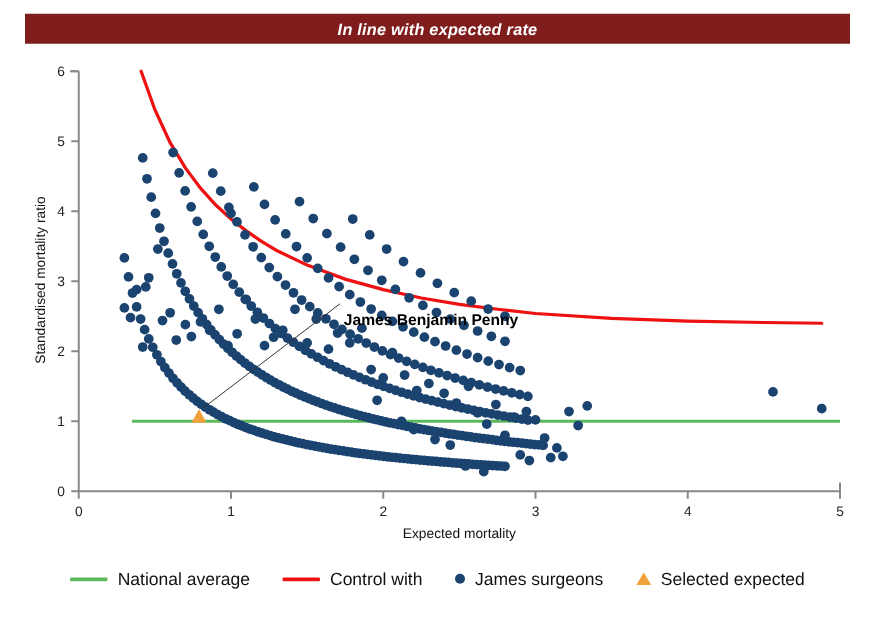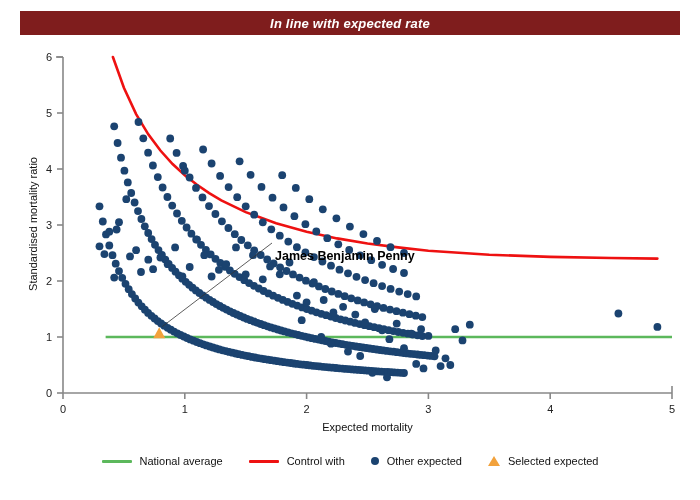--- a/index.html
+++ b/index.html
@@ -67,21 +67,21 @@
   #legend {
     position: absolute;
     left: 0px; top: 455px;
     width: 700px;
     display: flex;
     justify-content: center;
     align-items: center;
     gap: 26px;
   }
   .legend-item { display:flex; align-items:center; gap:8px; }
-  .legend-label { font-size: 11px; color:#111; white-space:nowrap; }
+  .legend-label { font-size: 14px; color:#111; white-space:nowrap; }
   .lg-line { display:block; width:30px; height:3px; border-radius:1px; }
   .lg-dot  { display:block; width:8px; height:8px; border-radius:50%; }
   .lg-tri  {
     display:block; width:0; height:0;
     border-left:6px solid transparent;
     border-right:6px solid transparent;
   }
   .tick-text { font-size: 11px; fill: #222; font-family:"Liberation Sans", sans-serif; }
 </style>
 </head>
@@ -555,21 +555,21 @@
       <div class="legend-item">
         <span class="lg-line" style="background: rgb(92, 184, 92);"></span>
         <span class="legend-label">National average</span>
       </div>
       <div class="legend-item">
         <span class="lg-line" style="background: rgb(238, 17, 17);"></span>
         <span class="legend-label">Control with</span>
       </div>
       <div class="legend-item">
         <span class="lg-dot" style="background: rgb(27, 67, 112);"></span>
-        <span class="legend-label">Other expected</span>
+        <span class="legend-label">James surgeons</span>
       </div>
       <div class="legend-item">
         <span class="lg-tri" style="border-bottom: 10px solid rgb(242, 162, 60);"></span>
         <span class="legend-label">Selected expected</span>
       </div>
     </div>
 
 </div>
 
 </body></html>

